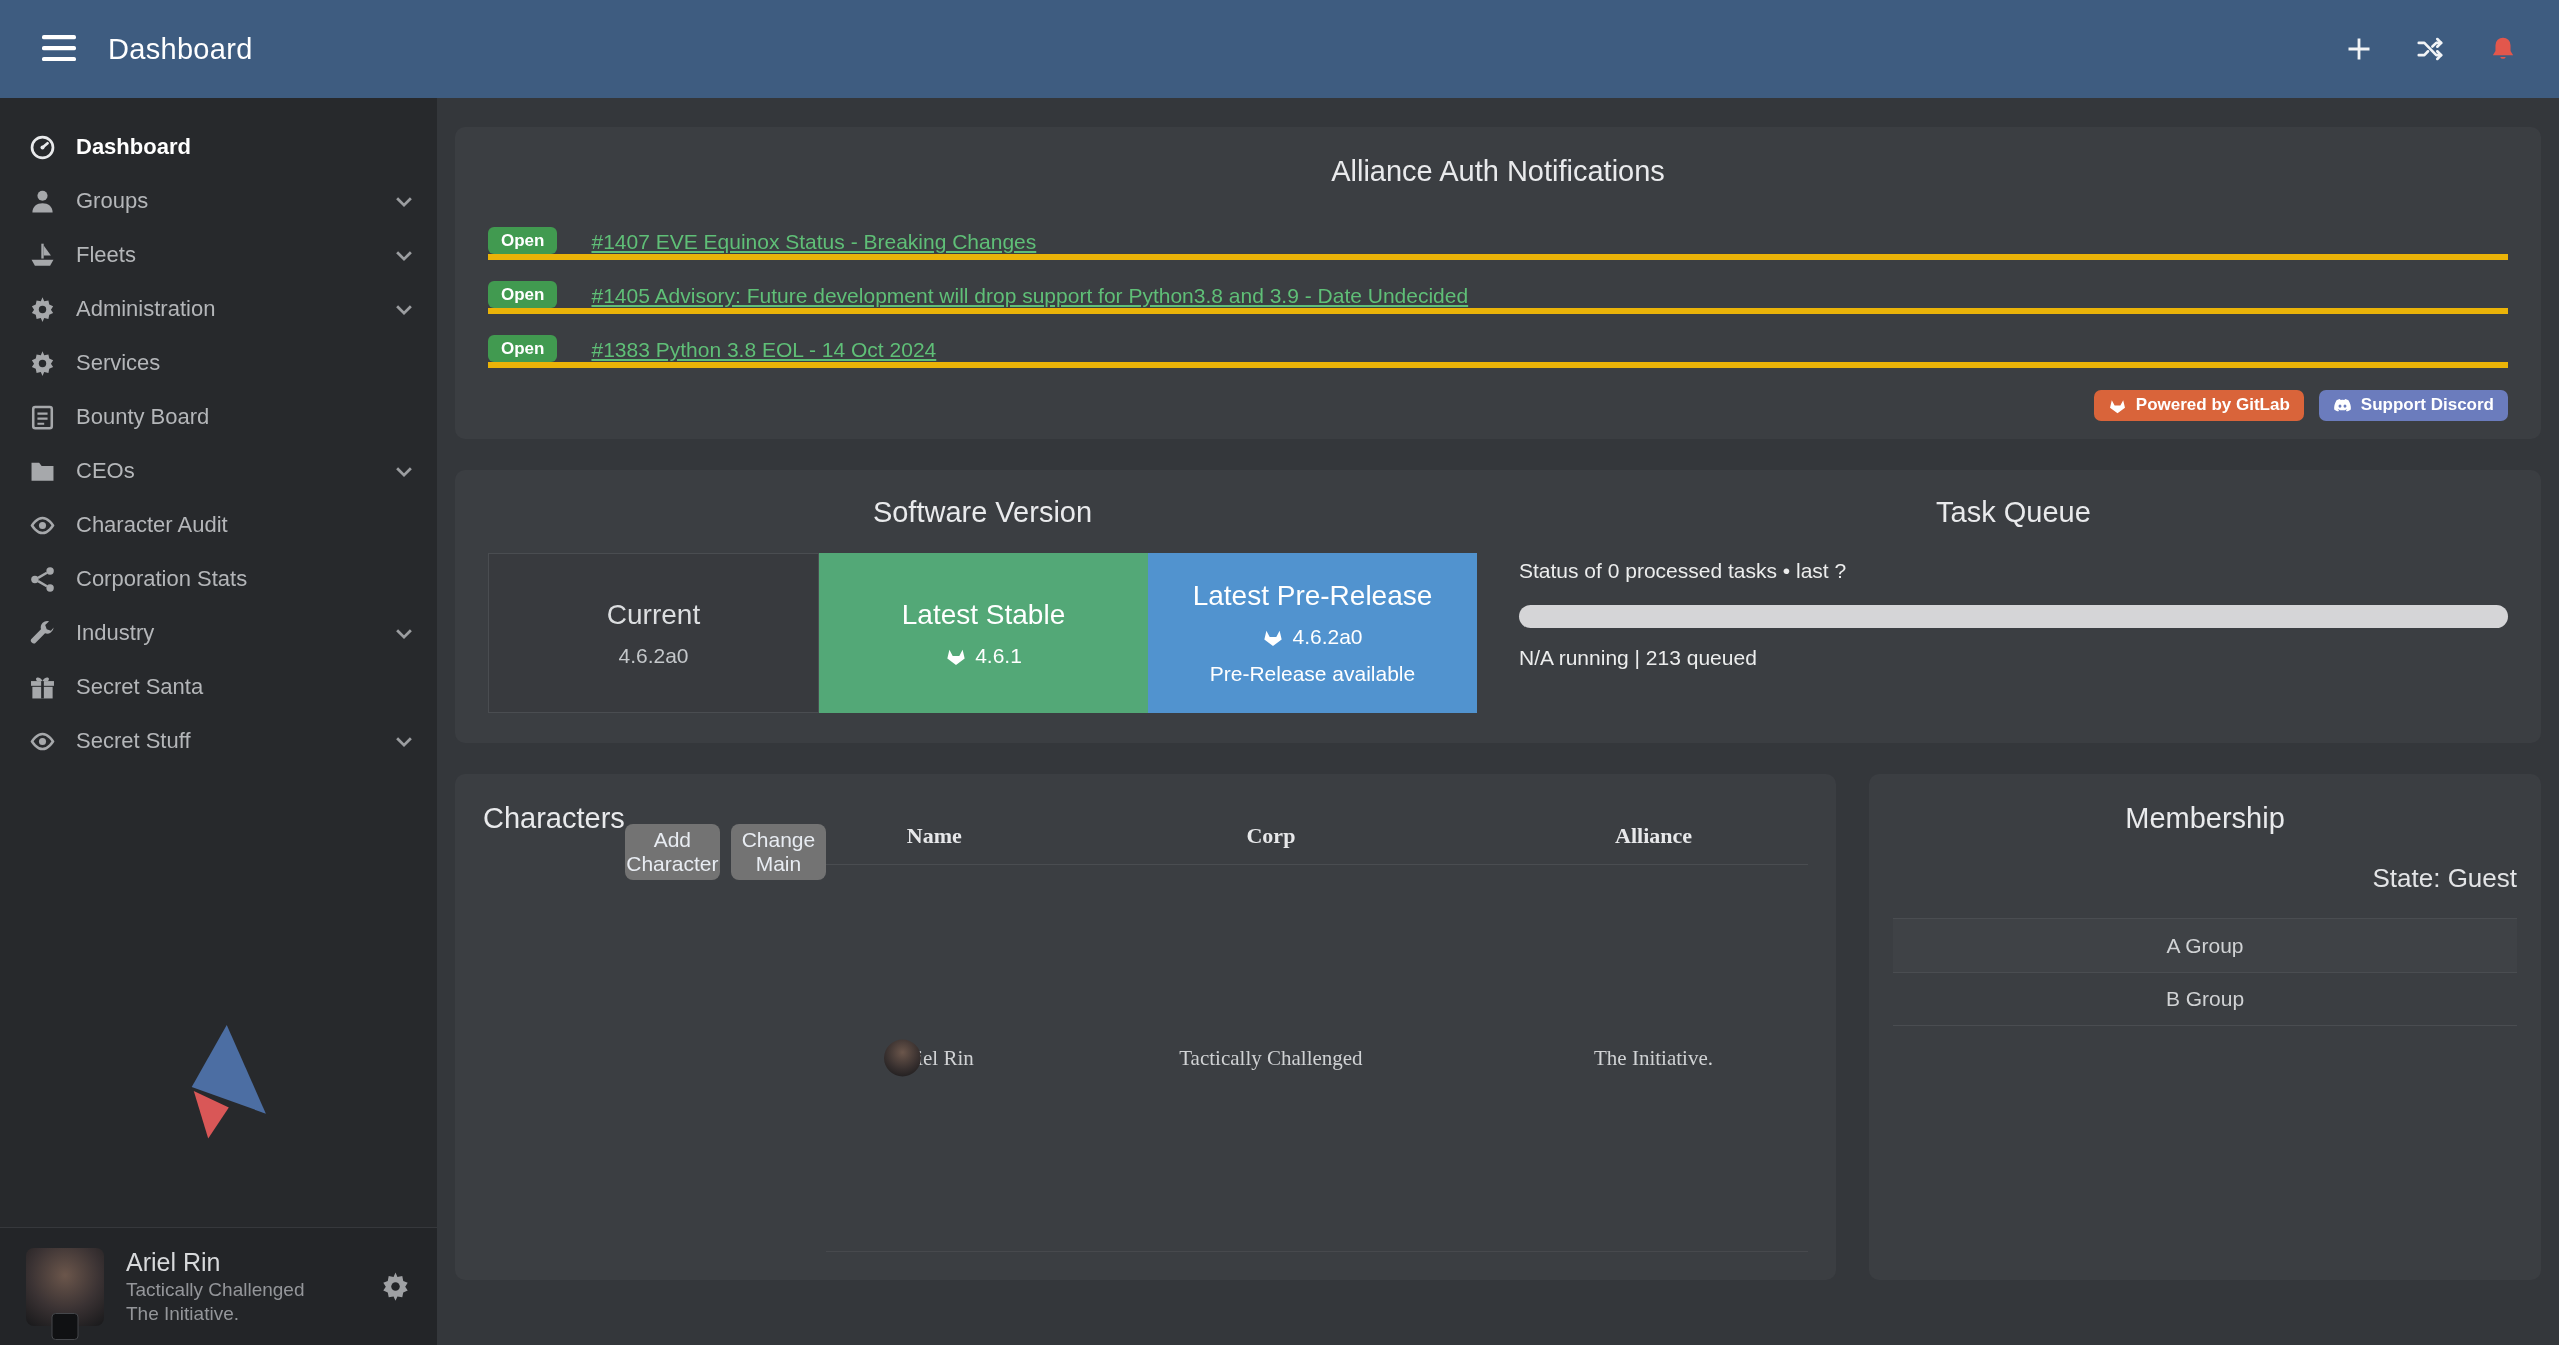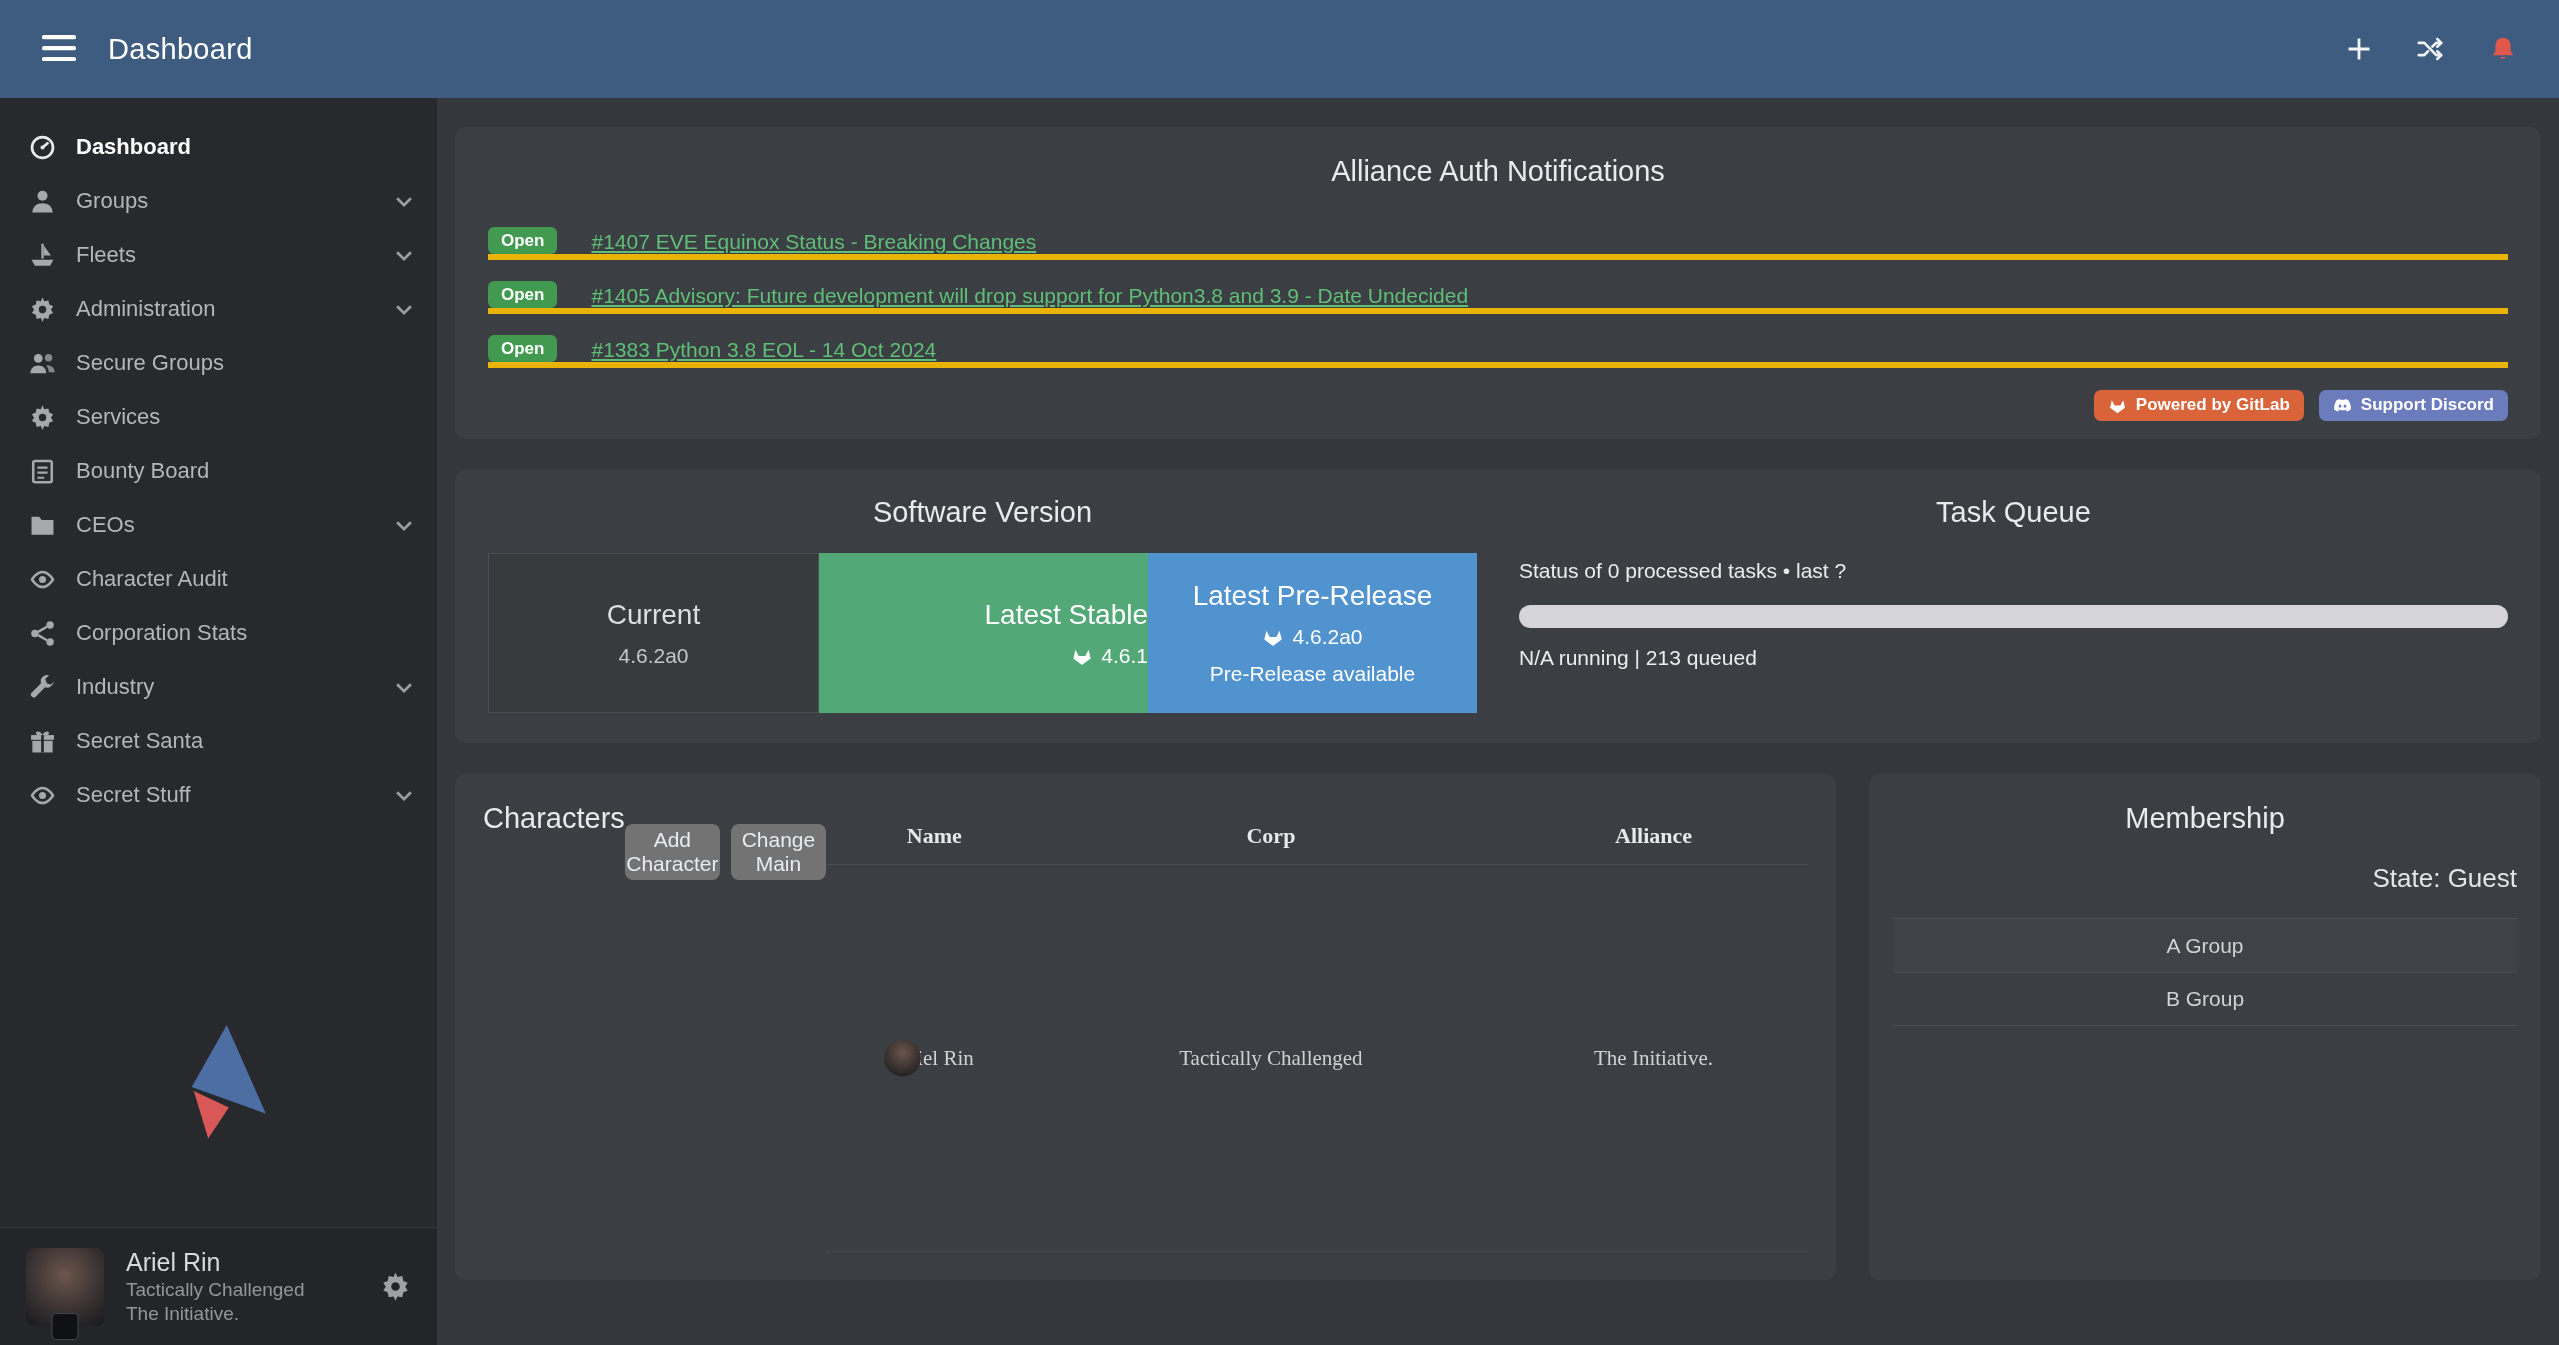--- a/index.html
+++ b/index.html
@@ -99,21 +99,21 @@
   .ver-boxes { display:flex; flex:1; }
   .vbox {
     flex:1; display:flex; flex-direction:column; align-items:center;
     justify-content:center; gap:13px;
   }
   .vbox-label { font-size:28px; }
   .vbox-version { font-size:21px; display:flex; align-items:center; gap:8px; }
   .vbox-note { font-size:21px; }
   .vbox.current { background:#383a3e; border:1px solid #4a4d51; color:#dcdee0; }
   .vbox.current .vbox-version { color:#c4c7ca; }
-  .vbox.stable { background:#53a877; color:#fff;align-items:flex-end; }
+  .vbox.stable { background:#53a877; color:#fff; }
   .vbox.pre { background:#5193cf; color:#fff; }
   .gitlab-glyph { width:22px; height:22px; color:#fff; }
 
   .tq-status { font-size:21px; color:#eceded; margin-top:6px; }
   .progress {
     margin-top:22px; height:23px; background:#d5d5d7; border-radius:12px; overflow:hidden;
   }
   .progress-fill { height:100%; background:#53a877; width:0; }
   .tq-queue { margin-top:18px; font-size:21px; color:#eceded; }
 
@@ -241,31 +241,20 @@
             </svg>
         </span>
         <span>Administration</span>
         <span class="chev">
             <svg viewBox="0 0 16 16" fill="none" stroke="currentColor" stroke-width="2">
               <path d="M3 6l5 5 5-5"></path>
             </svg>
           </span>
       </div>
 
-      <div class="side-item">
-        <span class="sicon">
-          <svg viewBox="0 0 16 16" fill="currentColor">
-              <circle cx="5.5" cy="5" r="2.6"></circle>
-              <path d="M.8 13.8c0-3 2.2-4.6 4.7-4.6s4.7 1.6 4.7 4.6z"></path>
-              <circle cx="11.6" cy="4.6" r="2.2" opacity=".75"></circle>
-              <path d="M11.2 9c2.3.2 4 1.7 4 4.2h-3.5c0-1.7-.6-3.1-1.6-4z" opacity=".75"></path>
-            </svg>
-        </span>
-        <span>Secure Groups</span>
-      </div>
 
       <div class="side-item">
         <span class="sicon">
           <svg viewBox="0 0 16 16">
               <path d="M8 .8l1 2.3 2.5-.5.5 2.5 2.3 1-1.3 2 1.3 2-2.3 1-.5 2.5-2.5-.5-1 2.3-1-2.3-2.5.5-.5-2.5-2.3-1 1.3-2-1.3-2 2.3-1 .5-2.5 2.5.5z" fill="currentColor"></path>
               <circle cx="8" cy="8" r="2.2" fill="#27292c"></circle>
             </svg>
         </span>
         <span>Services</span>
       </div>

